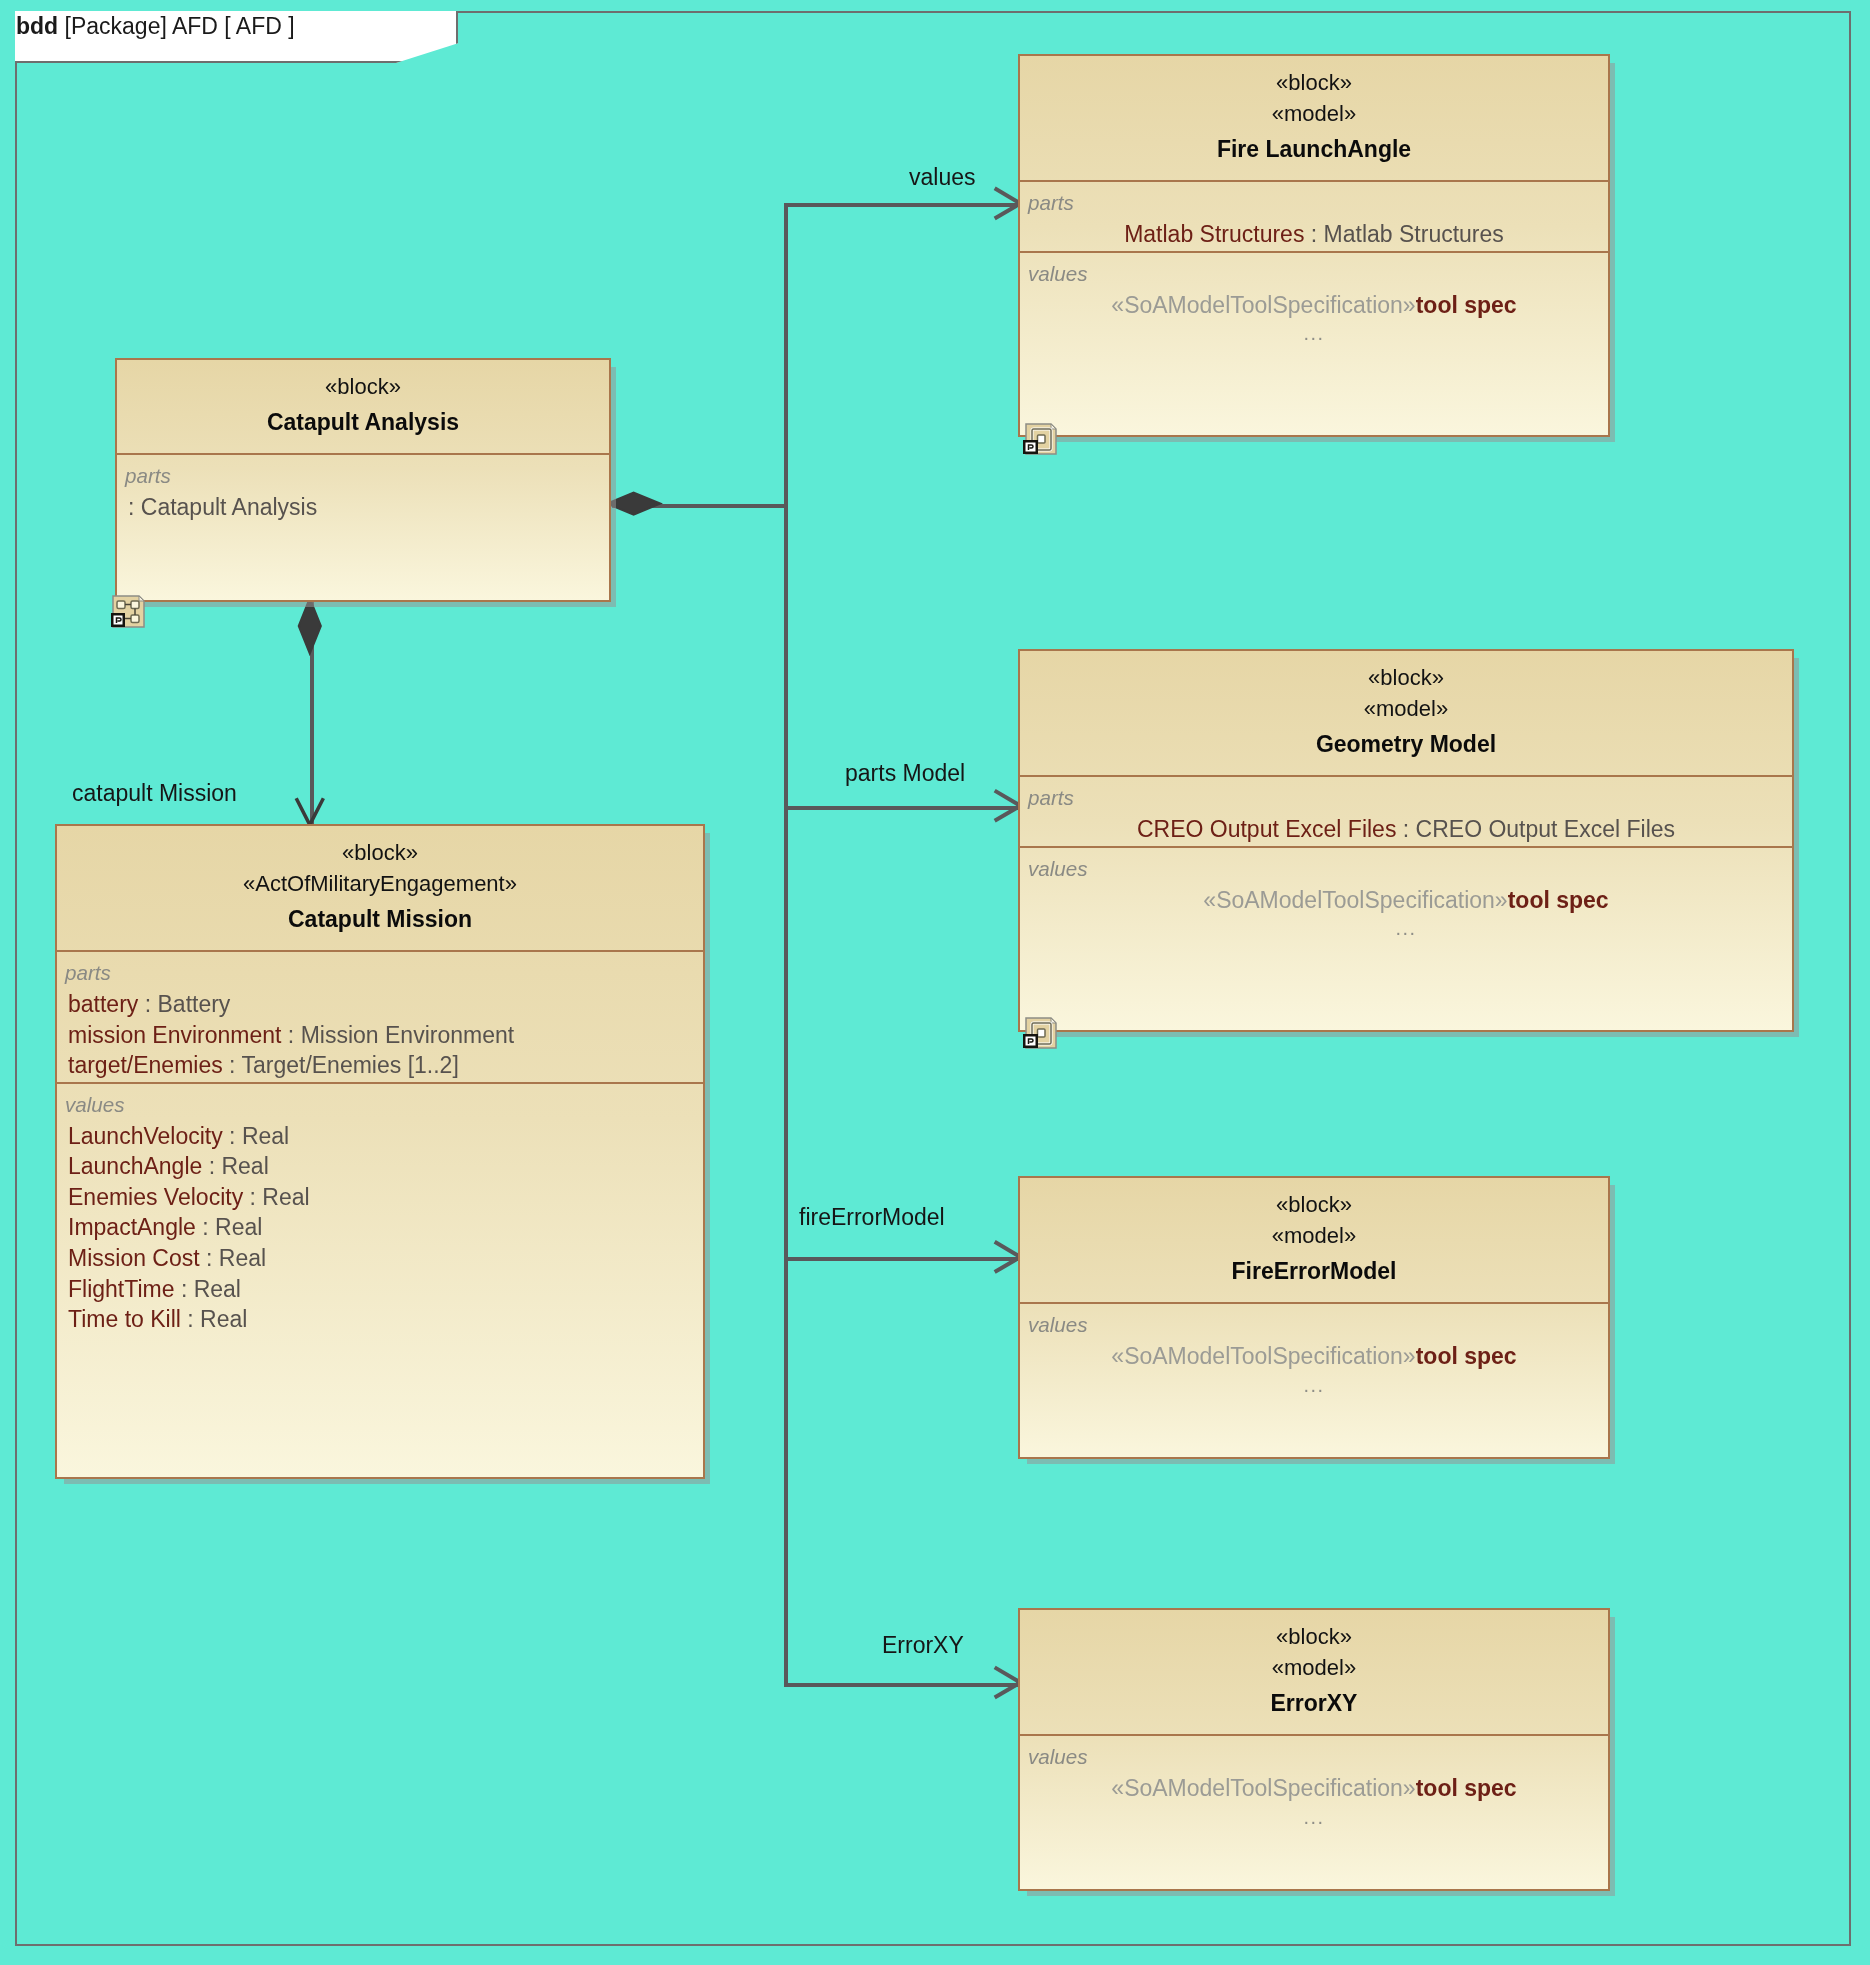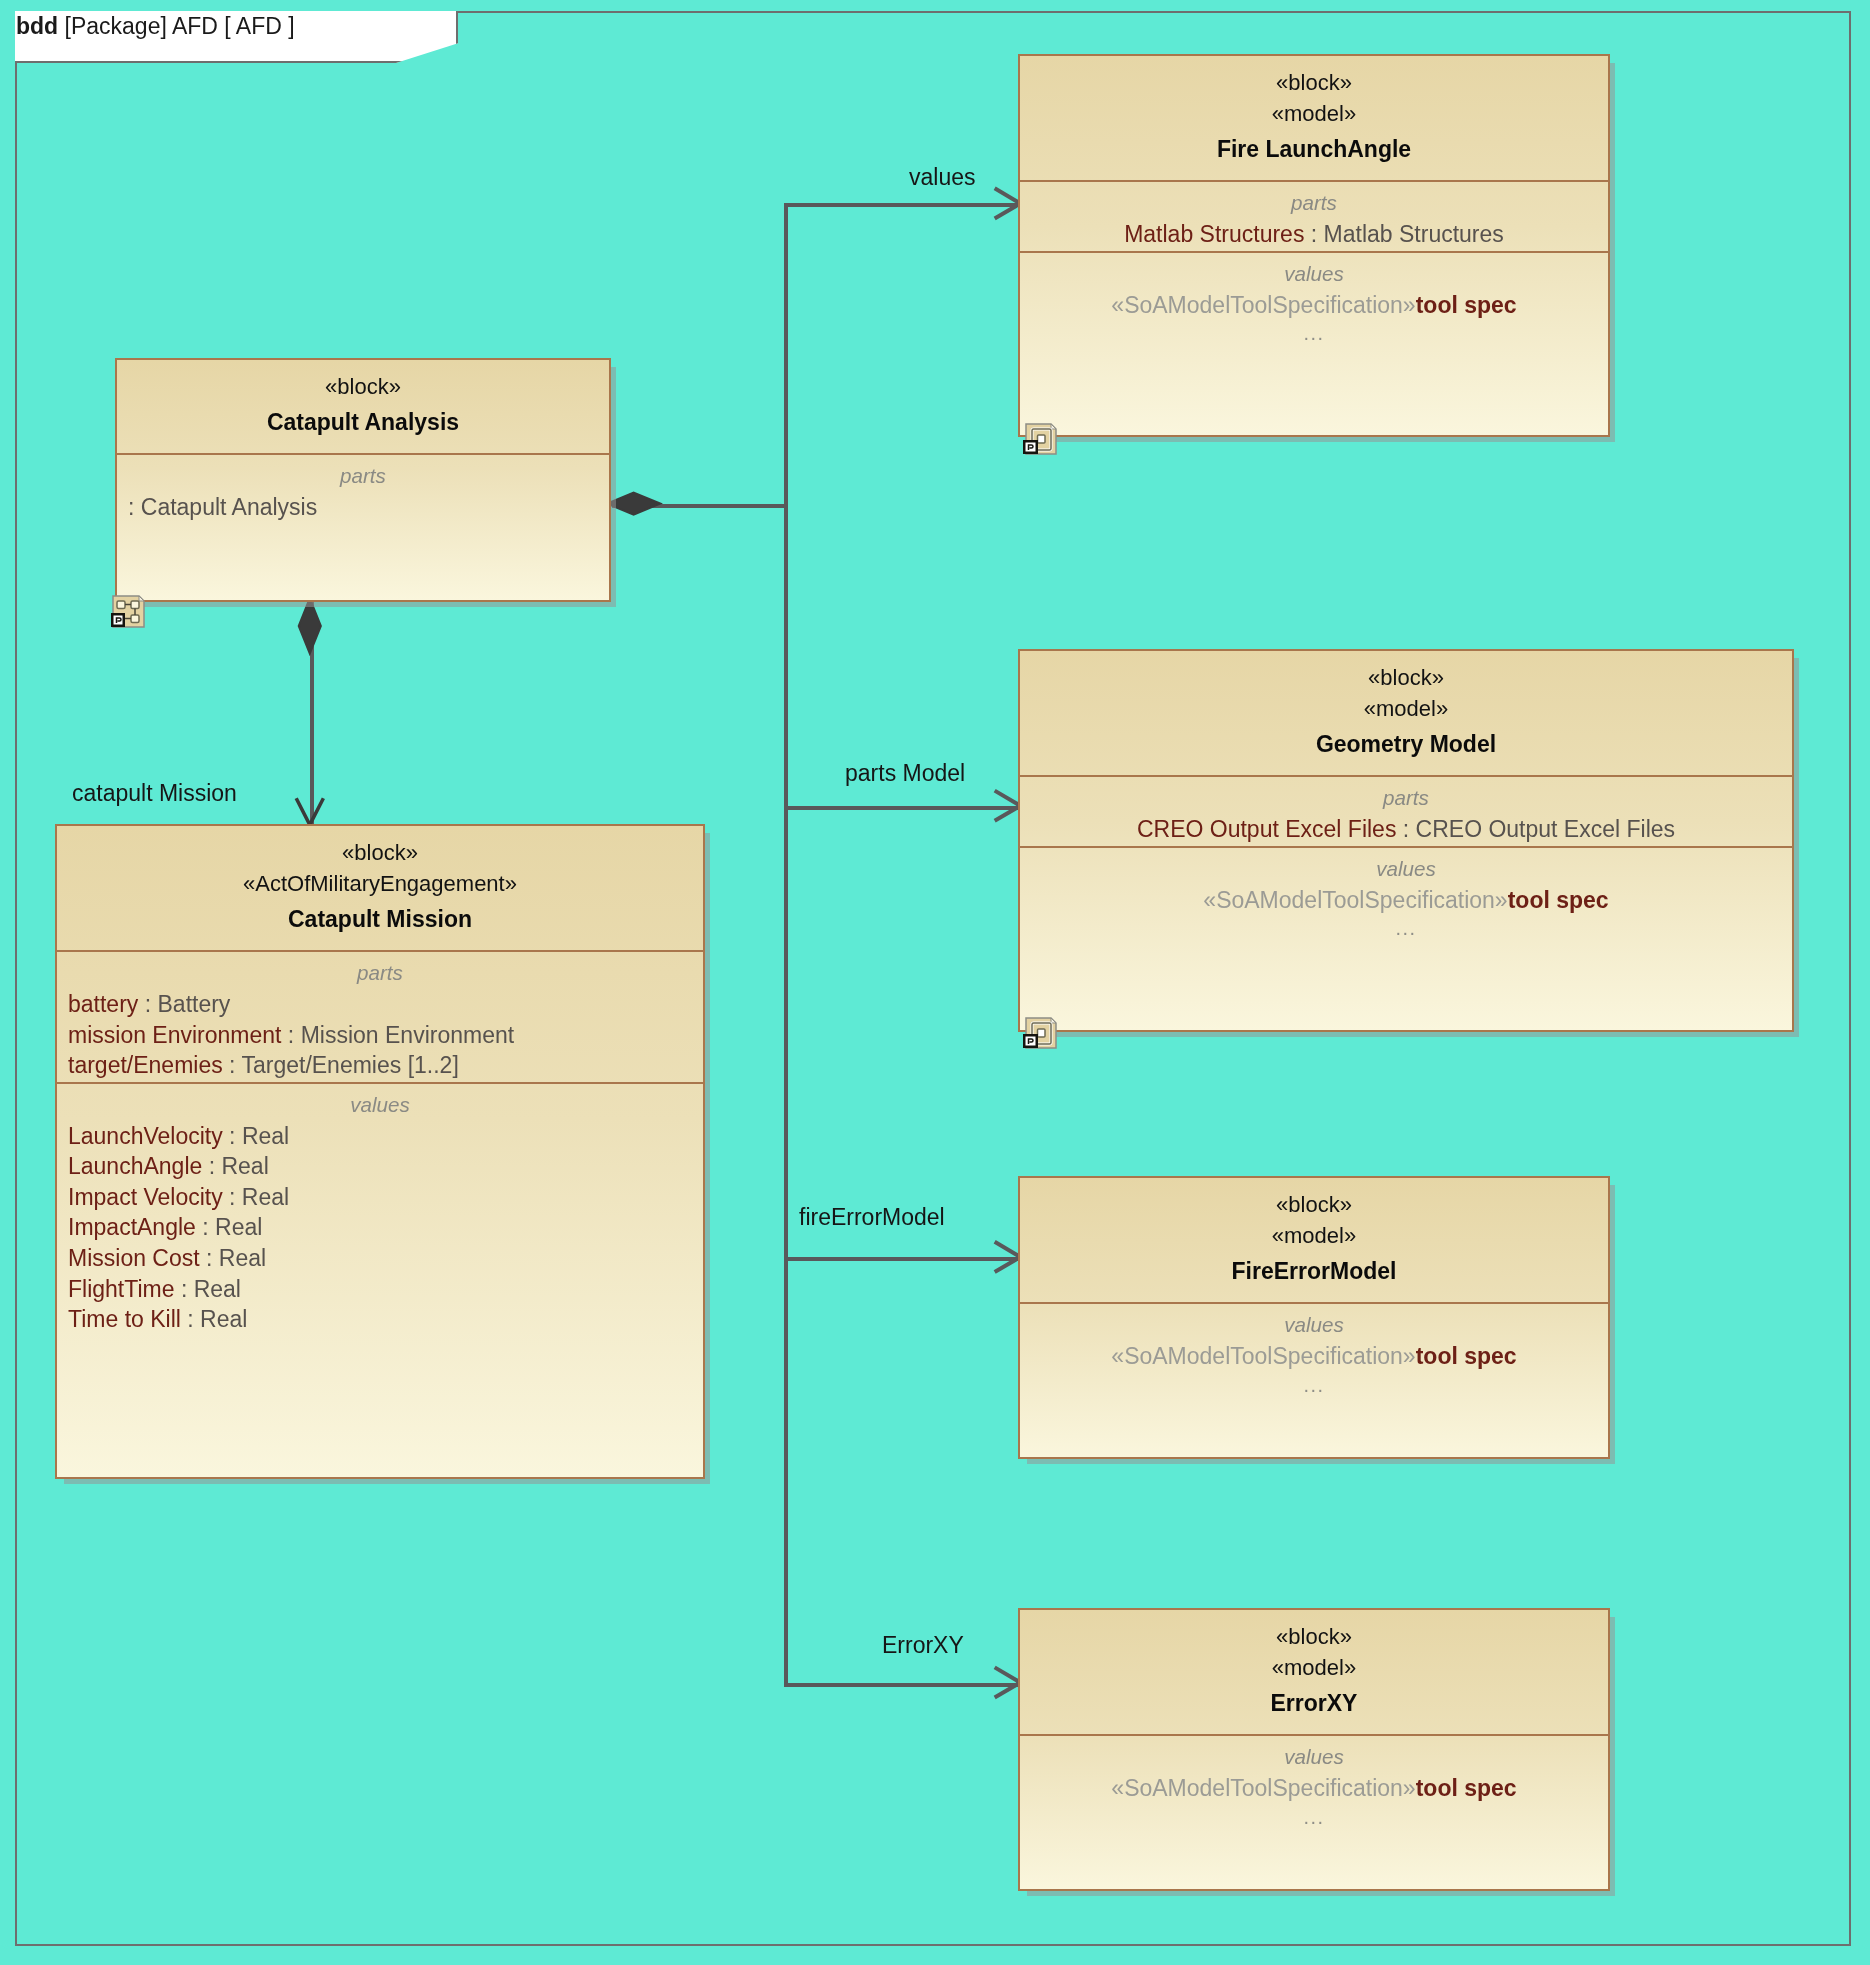--- a/index.html
+++ b/index.html
@@ -80,21 +80,20 @@
     line-height: 1.42;
   }
   .block-name {
     font-size: 23px;
     font-weight: bold;
     color: #0b0b0b;
     line-height: 1.5;
     padding-top: 3px;
   }
   .cmp-label {
-    text-align: center;
     font-style: italic;
     font-size: 20.6px;
     color: #8a8a84;
     padding-top: 9px;
     padding-bottom: 4px;
   }
   .prop-list {
     padding-bottom: 1px;
   }
   .prop {
@@ -236,21 +235,21 @@
         <div class="prop"><span class="pname">battery</span><span class="psep"> : </span><span class="ptype">Battery</span></div>
         <div class="prop"><span class="pname">mission Environment</span><span class="psep"> : </span><span class="ptype">Mission Environment</span></div>
         <div class="prop"><span class="pname">target/Enemies</span><span class="psep"> : </span><span class="ptype">Target/Enemies [1..2]</span></div>
       </div>
     </div>
     <div class="compartment">
       <div class="cmp-label">values</div>
       <div class="prop-list">
         <div class="prop"><span class="pname">LaunchVelocity</span><span class="psep"> : </span><span class="ptype">Real</span></div>
         <div class="prop"><span class="pname">LaunchAngle</span><span class="psep"> : </span><span class="ptype">Real</span></div>
-        <div class="prop"><span class="pname">Impact Velocity</span><span class="psep"> : </span><span class="ptype">Real</span></div>
+        <div class="prop"><span class="pname">Enemies Velocity</span><span class="psep"> : </span><span class="ptype">Real</span></div>
         <div class="prop"><span class="pname">ImpactAngle</span><span class="psep"> : </span><span class="ptype">Real</span></div>
         <div class="prop"><span class="pname">Mission Cost</span><span class="psep"> : </span><span class="ptype">Real</span></div>
         <div class="prop"><span class="pname">FlightTime</span><span class="psep"> : </span><span class="ptype">Real</span></div>
         <div class="prop"><span class="pname">Time to Kill</span><span class="psep"> : </span><span class="ptype">Real</span></div>
       </div>
     </div>
   </div>
 
   <div class="block" style="left:1018px; top:54px; width:592px; height:383px;">
     <div class="compartment cmp-head">

